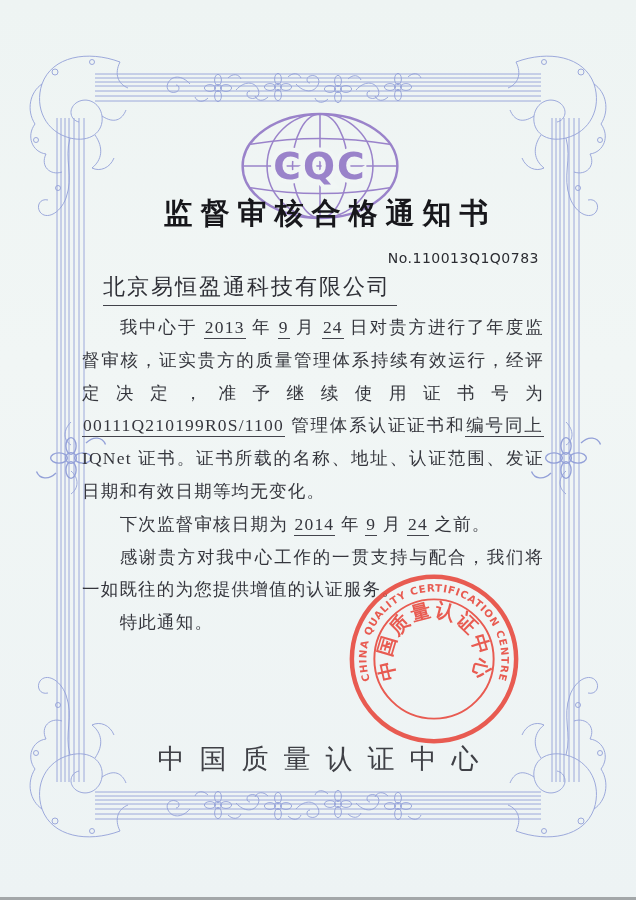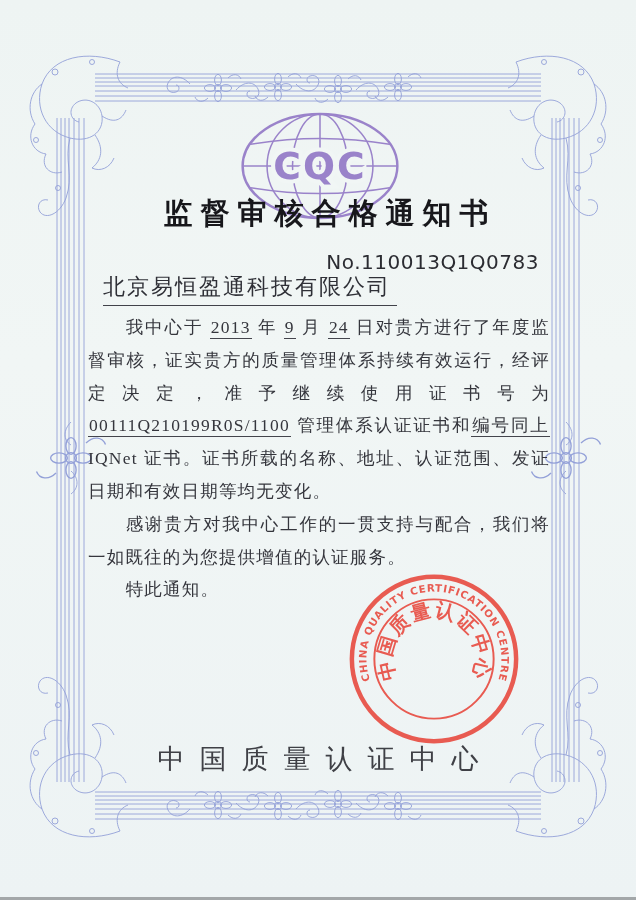--- a/index.html
+++ b/index.html
@@ -31,37 +31,37 @@
     font-weight: 700;
     color: #17171b;
     letter-spacing: 8px;
     font-family: "Liberation Serif", serif;
   }
   .cert-no {
     position: absolute;
     top: 250px;
     right: 97px;
     font-family: "DejaVu Sans", sans-serif;
-    font-size: 20px;
+    font-size: 14px;
     font-weight: 500;
     color: #2b2c32;
     letter-spacing: 0.5px;
   }
   .recipient {
     position: absolute;
     left: 103px; top: 272px;
     font-size: 22px;
     color: #2f3037;
     letter-spacing: 2px;
     border-bottom: 1.2px solid #41424a;
     padding: 0 6px 3px 0;
   }
   .body-text {
     position: absolute;
-    left: 88px; top: 311px;
+    left: 82px; top: 311px;
     width: 462px;
     font-size: 17.5px;
     line-height: 32.8px;
     color: #35363d;
     text-align: justify;
     letter-spacing: 1.2px;
   }
   .body-text p { margin: 0; text-indent: 2.15em; }
   .body-text .u {
     border-bottom: 1.2px solid #43444c;
@@ -194,20 +194,21 @@
   </svg>
 
   <div class="doc-title">监督审核合格通知书</div>
 
   <div class="cert-no">No.110013Q1Q0783</div>
 
   <div class="recipient">北京易恒盈通科技有限公司</div>
 
   <div class="body-text">
       <p><span>我中心于 </span><span class="u">2013</span><span> 年 </span><span class="u">9</span><span> 月 </span><span class="u">24</span><span> 日对贵方进行了年度监督审核，证实贵方的质量管理体系持续有效运行，经评定决定，准予继续使用证书号为 </span><span class="u">00111Q210199R0S/1100</span><span> 管理体系认证证书和</span><span class="u">编号同上</span><span> IQNet 证书。证书所载的名称、地址、认证范围、发证日期和有效日期等均无变化。</span></p>
+      <p><span>下次监督审核日期为 </span><span class="u">2014</span><span> 年 </span><span class="u">9</span><span> 月 </span><span class="u">24</span><span> 之前。</span></p>
       <p><span>感谢贵方对我中心工作的一贯支持与配合，我们将一如既往的为您提供增值的认证服务。</span></p>
       <p><span>特此通知。</span></p>
     </div>
 
 
   <svg class="seal" viewBox="0 0 180 180" xmlns="http://www.w3.org/2000/svg">
     <g stroke="#e8463b" fill="none">
       <circle cx="90" cy="90" r="84" stroke-width="4.6"></circle>
       <circle cx="90" cy="90" r="61" stroke-width="2"></circle>
     </g>

